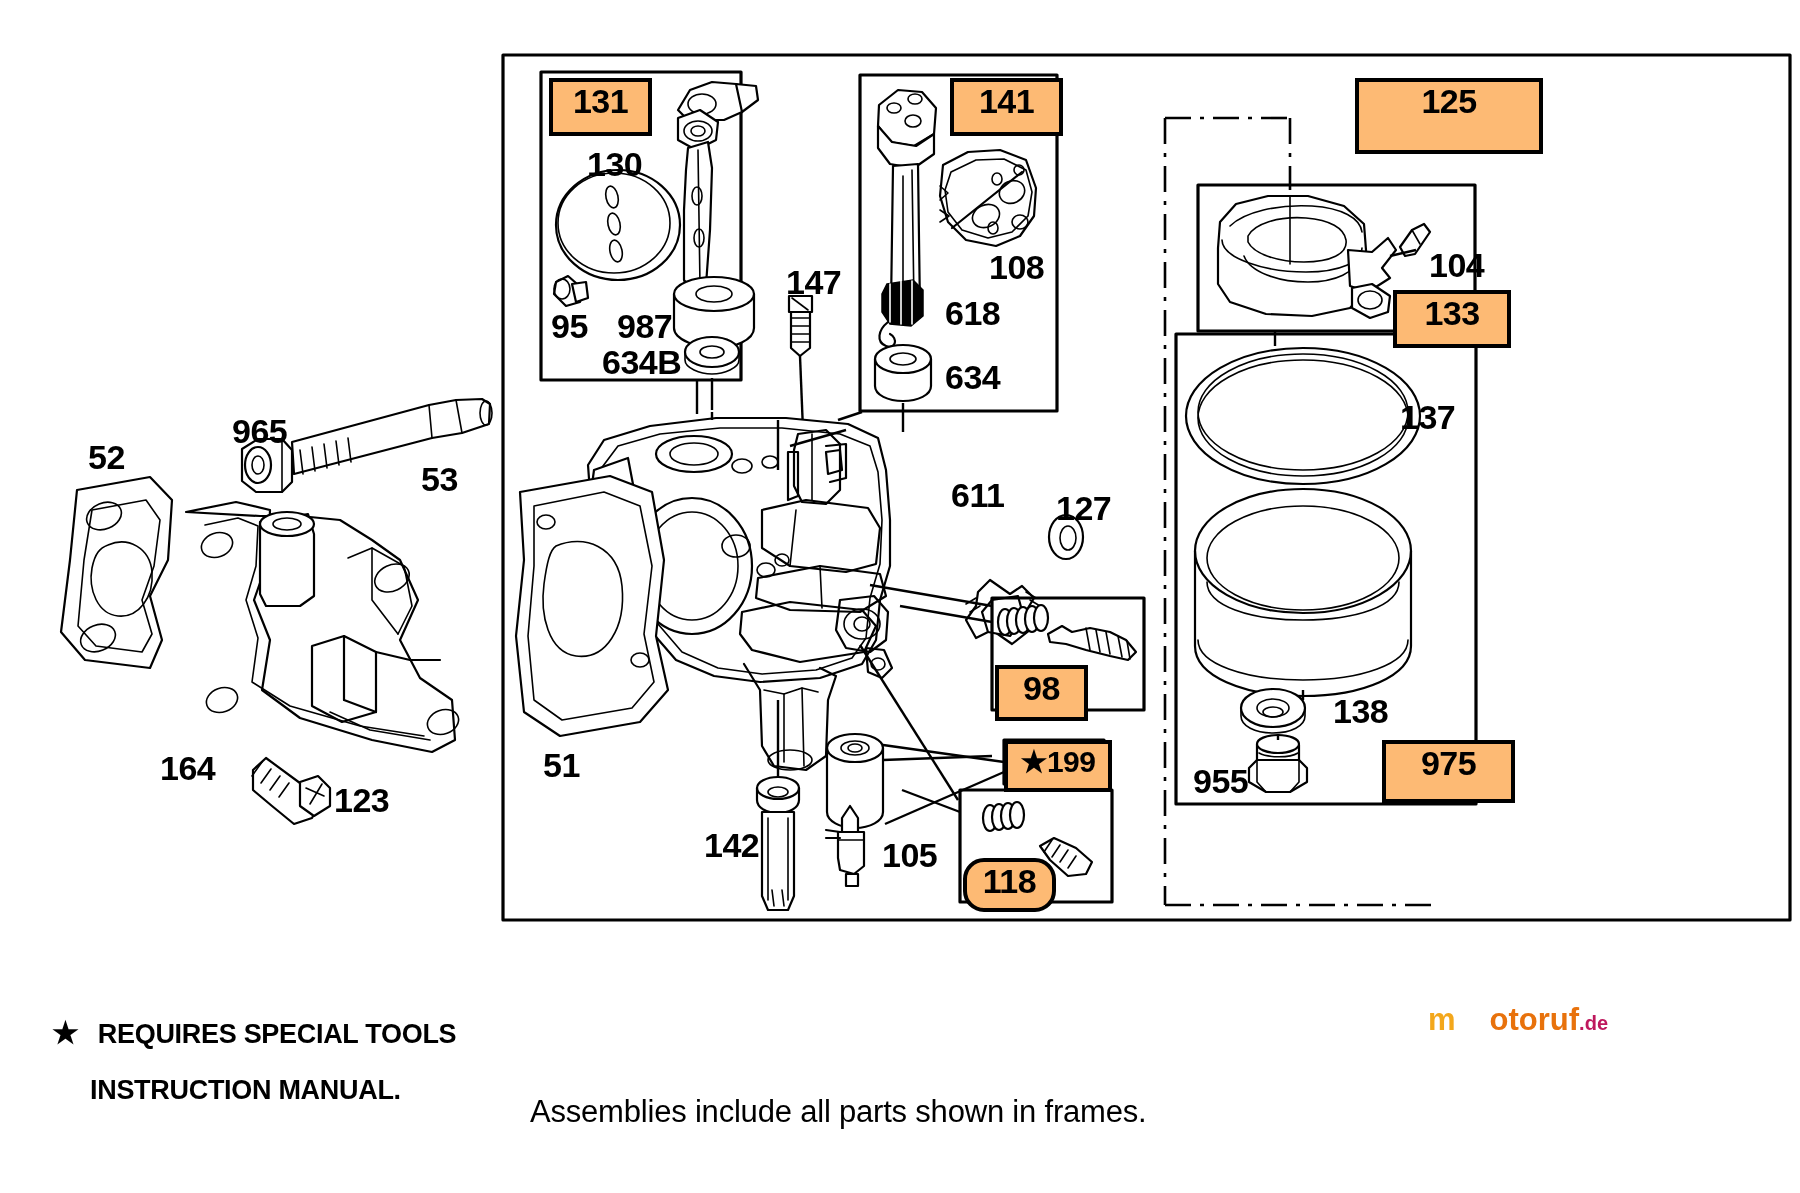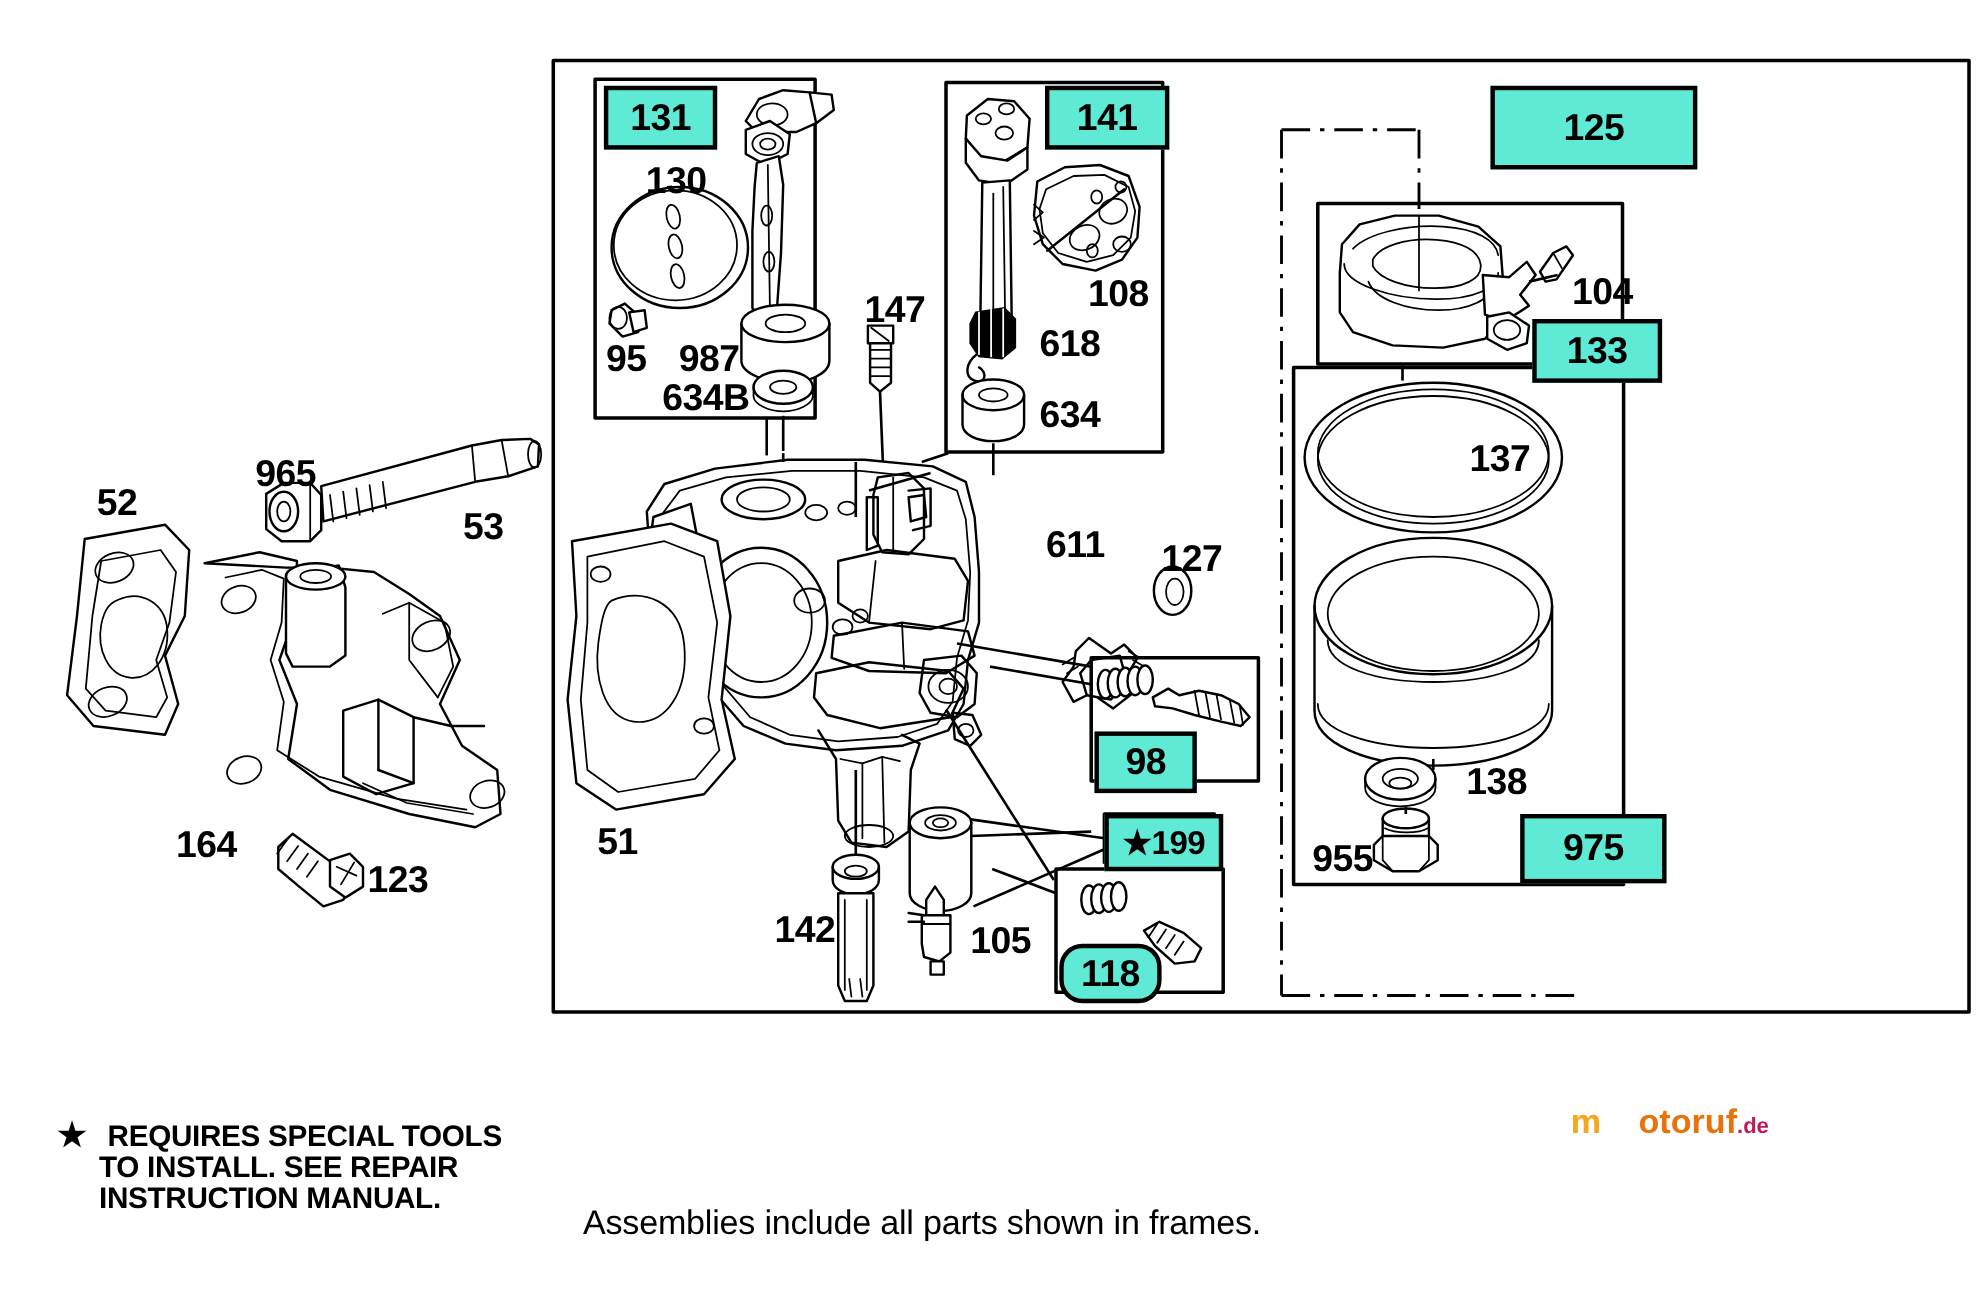--- a/index.html
+++ b/index.html
@@ -3,22 +3,22 @@
 <meta charset="utf-8">
 <style>
   html,body{margin:0;padding:0;background:#fff;}
   body{width:1800px;height:1193px;position:relative;overflow:hidden;
        font-family:"Liberation Sans",sans-serif;color:#000;}
   #stage{position:absolute;inset:0;}
   svg.layer{position:absolute;left:0;top:0;width:1800px;height:1193px;}
   .lbl{position:absolute;font-weight:bold;font-family:"Liberation Sans",sans-serif;
        color:#000;white-space:nowrap;line-height:1;}
   .lbl.n{font-size:34px;letter-spacing:-0.5px;}
-  .boxlbl{position:absolute;border:4px solid #000;background:#5eead4;
-          display:flex;align-items:center;justify-content:center;
+  .boxlbl{position:absolute;border:4px solid #000;background:#fdba74;
+          display:flex;justify-content:center;
           font-weight:bold;font-size:34px;letter-spacing:-0.5px;}
   .note{position:absolute;font-weight:bold;font-size:27px;line-height:1.03;
         letter-spacing:-0.3px;}
   .caption{position:absolute;font-size:31px;letter-spacing:-0.2px;font-weight:normal;}
   .star{font-size:30px;line-height:1;}
   .wm{position:absolute;font-size:31px;font-weight:bold;letter-spacing:0px;}
   .wm .m{color:#f3a71b;}
   .wm .o{color:#e8720c;margin-left:34px;}
   .wm .de{color:#be185d;font-size:20px;}
 </style>
@@ -490,21 +490,21 @@
   </div>
   <div class="lbl n" style="left:945px;top:296px;">
     <span>618</span>
   </div>
   <div class="lbl n" style="left:945px;top:360px;">
     <span>634</span>
   </div>
   <div class="lbl n" style="left:1429px;top:248px;">
     <span>104</span>
   </div>
-  <div class="lbl n" style="left:1336px;top:400px;">
+  <div class="lbl n" style="left:1400px;top:400px;">
     <span>137</span>
   </div>
   <div class="lbl n" style="left:1333px;top:694px;">
     <span>138</span>
   </div>
   <div class="lbl n" style="left:1193px;top:764px;">
     <span>955</span>
   </div>
   <div class="lbl n" style="left:951px;top:478px;">
     <span>611</span>
@@ -518,21 +518,21 @@
   <div class="lbl n" style="left:704px;top:828px;">
     <span>142</span>
   </div>
   <div class="lbl n" style="left:882px;top:838px;">
     <span>105</span>
   </div>
 
   <div class="note" style="left:52px;top:1018px;">
     <span class="star">★</span>
     <span style="margin-left:12px;">REQUIRES SPECIAL TOOLS</span><br>
-    <span style="margin-left:38px;">TO INSTALL.  SEE REPAIR</span><br>
+    <br>
     <span style="margin-left:38px;">INSTRUCTION MANUAL.</span>
   </div>
 
   <div class="caption" style="left:530px;top:1094px;">
     <span>Assemblies include all parts shown in frames.</span>
   </div>
 
   <div class="wm" style="left:1428px;top:1002px;">
     <span class="m">m</span><span class="o">otoruf</span><span class="de">.de</span>
   </div>

